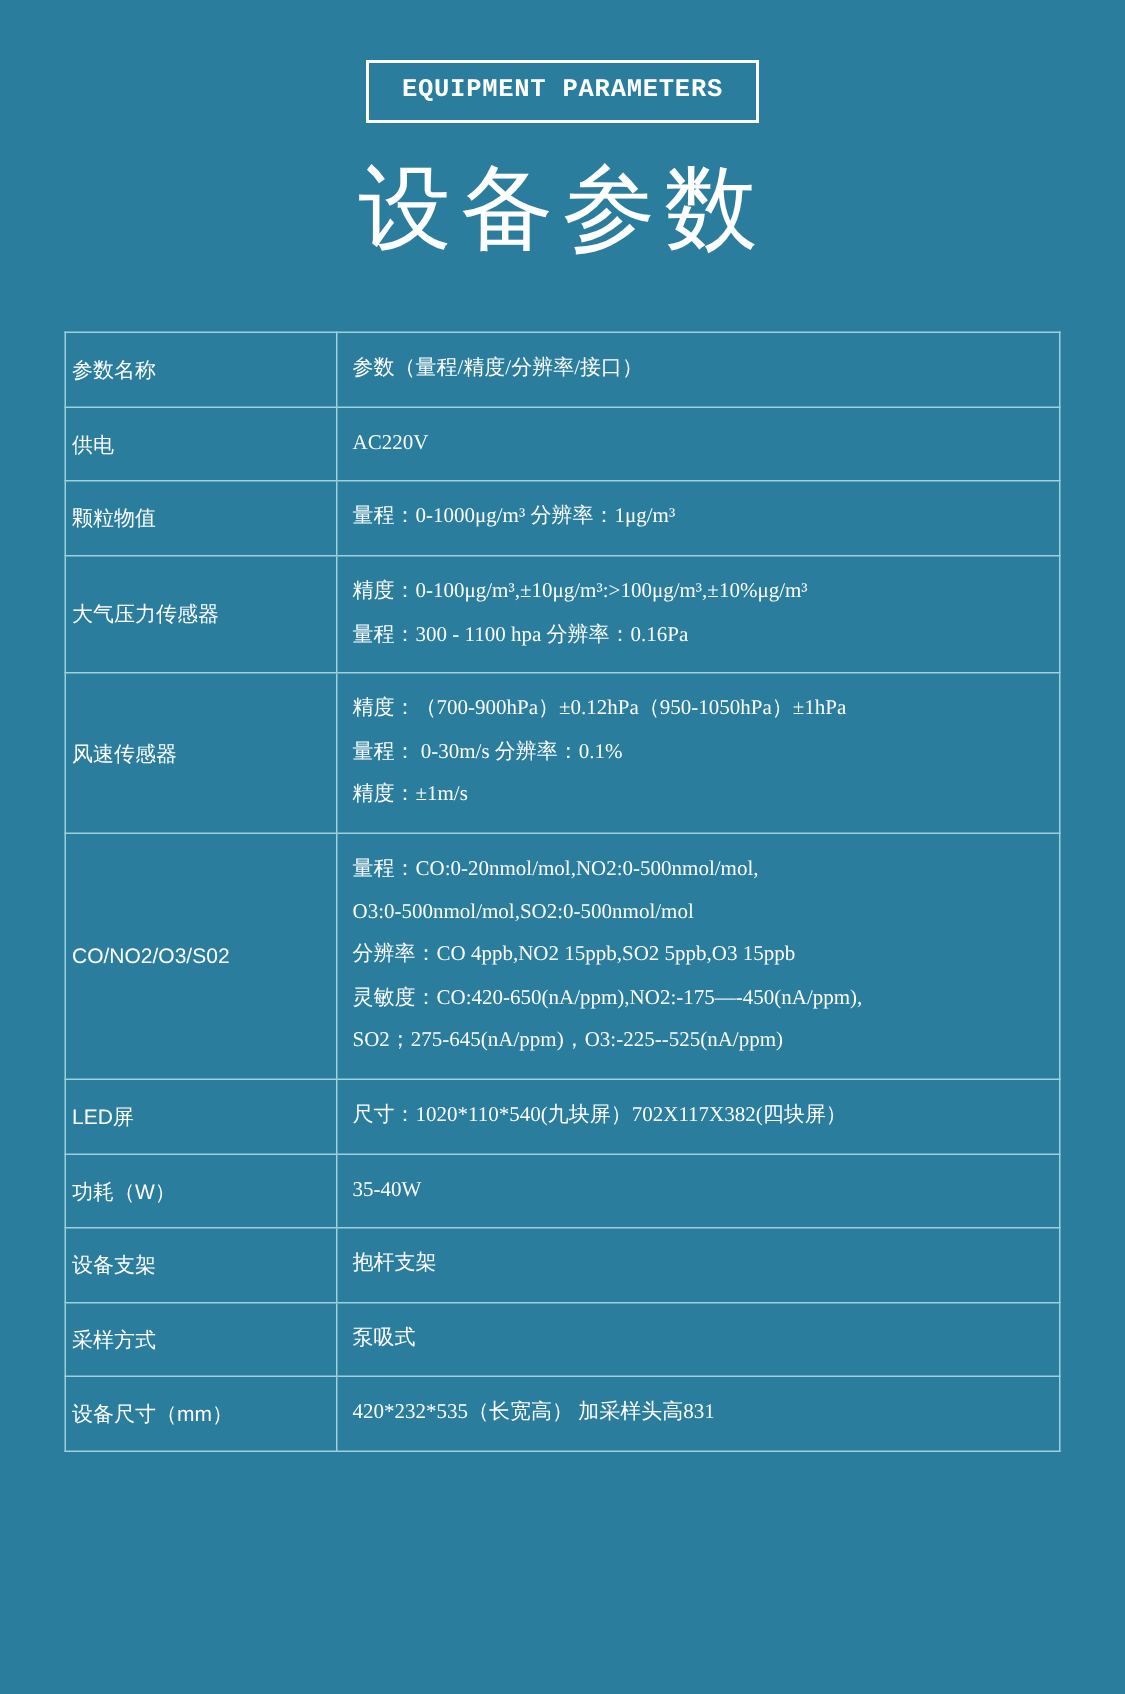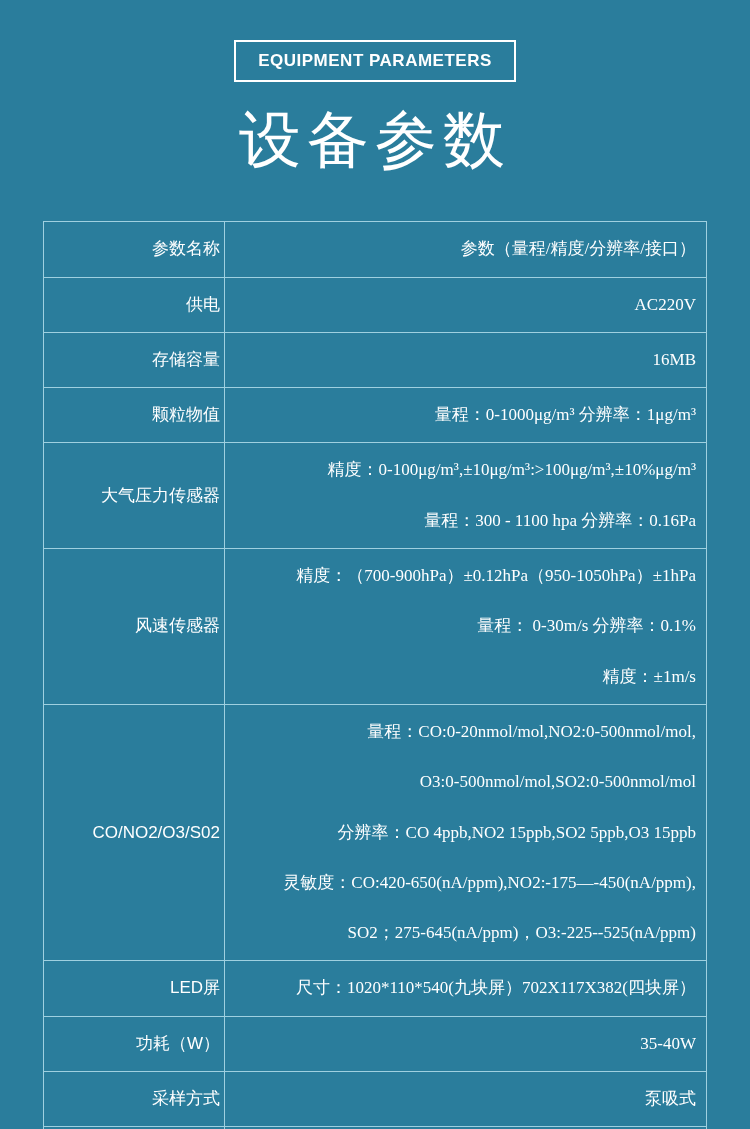--- a/index.html
+++ b/index.html
@@ -25,60 +25,61 @@
     text-align: center;
   }
   .eyebrow {
     display: inline-block;
     border: 2px solid #ffffff;
     padding: 10px 22px 11px 22px;
     font-size: 17px;
     font-weight: bold;
     letter-spacing: 0.5px;
     line-height: 1;
+    font-family: Liberation Mono, monospace;
   }
   .main-title {
     margin-top: 22px;
     font-size: 62px;
     font-weight: normal;
     letter-spacing: 6px;
     line-height: 1.15;
   }
   .table-wrap {
     margin: 46px auto 0 auto;
     width: 664px;
   }
   table.params {
     width: 100%;
     border-collapse: collapse;
     table-layout: fixed;
   }
   table.params td {
     border: 1px solid #9fd0e0;
-    font-size: 17px;
-    text-align: right;
+    font-size: 14px;
+    text-align: left;
     vertical-align: middle;
     padding: 11px 6px;
     line-height: 1.9;
   }
   table.params td.label {
     width: 172px;
     padding-left: 4px;
     padding-right: 4px;
   }
   table.params td.value {
     padding-left: 10px;
     padding-right: 10px;
   }
   .value .line {
     display: block;
     font-family: Liberation Serif, serif;
   }
   .value .line + .line {
-    margin-top: 18px;
+    margin-top: 2px;
   }
 </style>
 </head>
 <body>
 
 <div class="page">
 
   <div class="header">
     <div class="eyebrow">EQUIPMENT PARAMETERS</div>
     <div class="main-title">设备参数</div>
@@ -90,26 +91,20 @@
           <tr>
             <td class="label">参数名称</td>
             <td class="value">
               <span class="line">参数（量程/精度/分辨率/接口）</span>
             </td>
           </tr>
           <tr>
             <td class="label">供电</td>
             <td class="value">
               <span class="line">AC220V</span>
-            </td>
-          </tr>
-          <tr>
-            <td class="label">存储容量</td>
-            <td class="value">
-              <span class="line">16MB</span>
             </td>
           </tr>
           <tr>
             <td class="label">颗粒物值</td>
             <td class="value">
               <span class="line">量程：0-1000μg/m³      分辨率：1μg/m³</span>
             </td>
           </tr>
           <tr>
             <td class="label">大气压力传感器</td>
@@ -142,29 +137,29 @@
               <span class="line">尺寸：1020*110*540(九块屏）702X117X382(四块屏）</span>
             </td>
           </tr>
           <tr>
             <td class="label">功耗（W）</td>
             <td class="value">
               <span class="line">35-40W</span>
             </td>
           </tr>
           <tr>
+            <td class="label">设备支架</td>
+            <td class="value">
+              <span class="line">抱杆支架</span>
+            </td>
+          </tr>
+          <tr>
             <td class="label">采样方式</td>
             <td class="value">
               <span class="line">泵吸式</span>
-            </td>
-          </tr>
-          <tr>
-            <td class="label">设备支架</td>
-            <td class="value">
-              <span class="line">抱杆支架</span>
             </td>
           </tr>
           <tr>
             <td class="label">设备尺寸（mm）</td>
             <td class="value">
               <span class="line">420*232*535（长宽高）  加采样头高831</span>
             </td>
           </tr>
         </tbody>
     </table>

